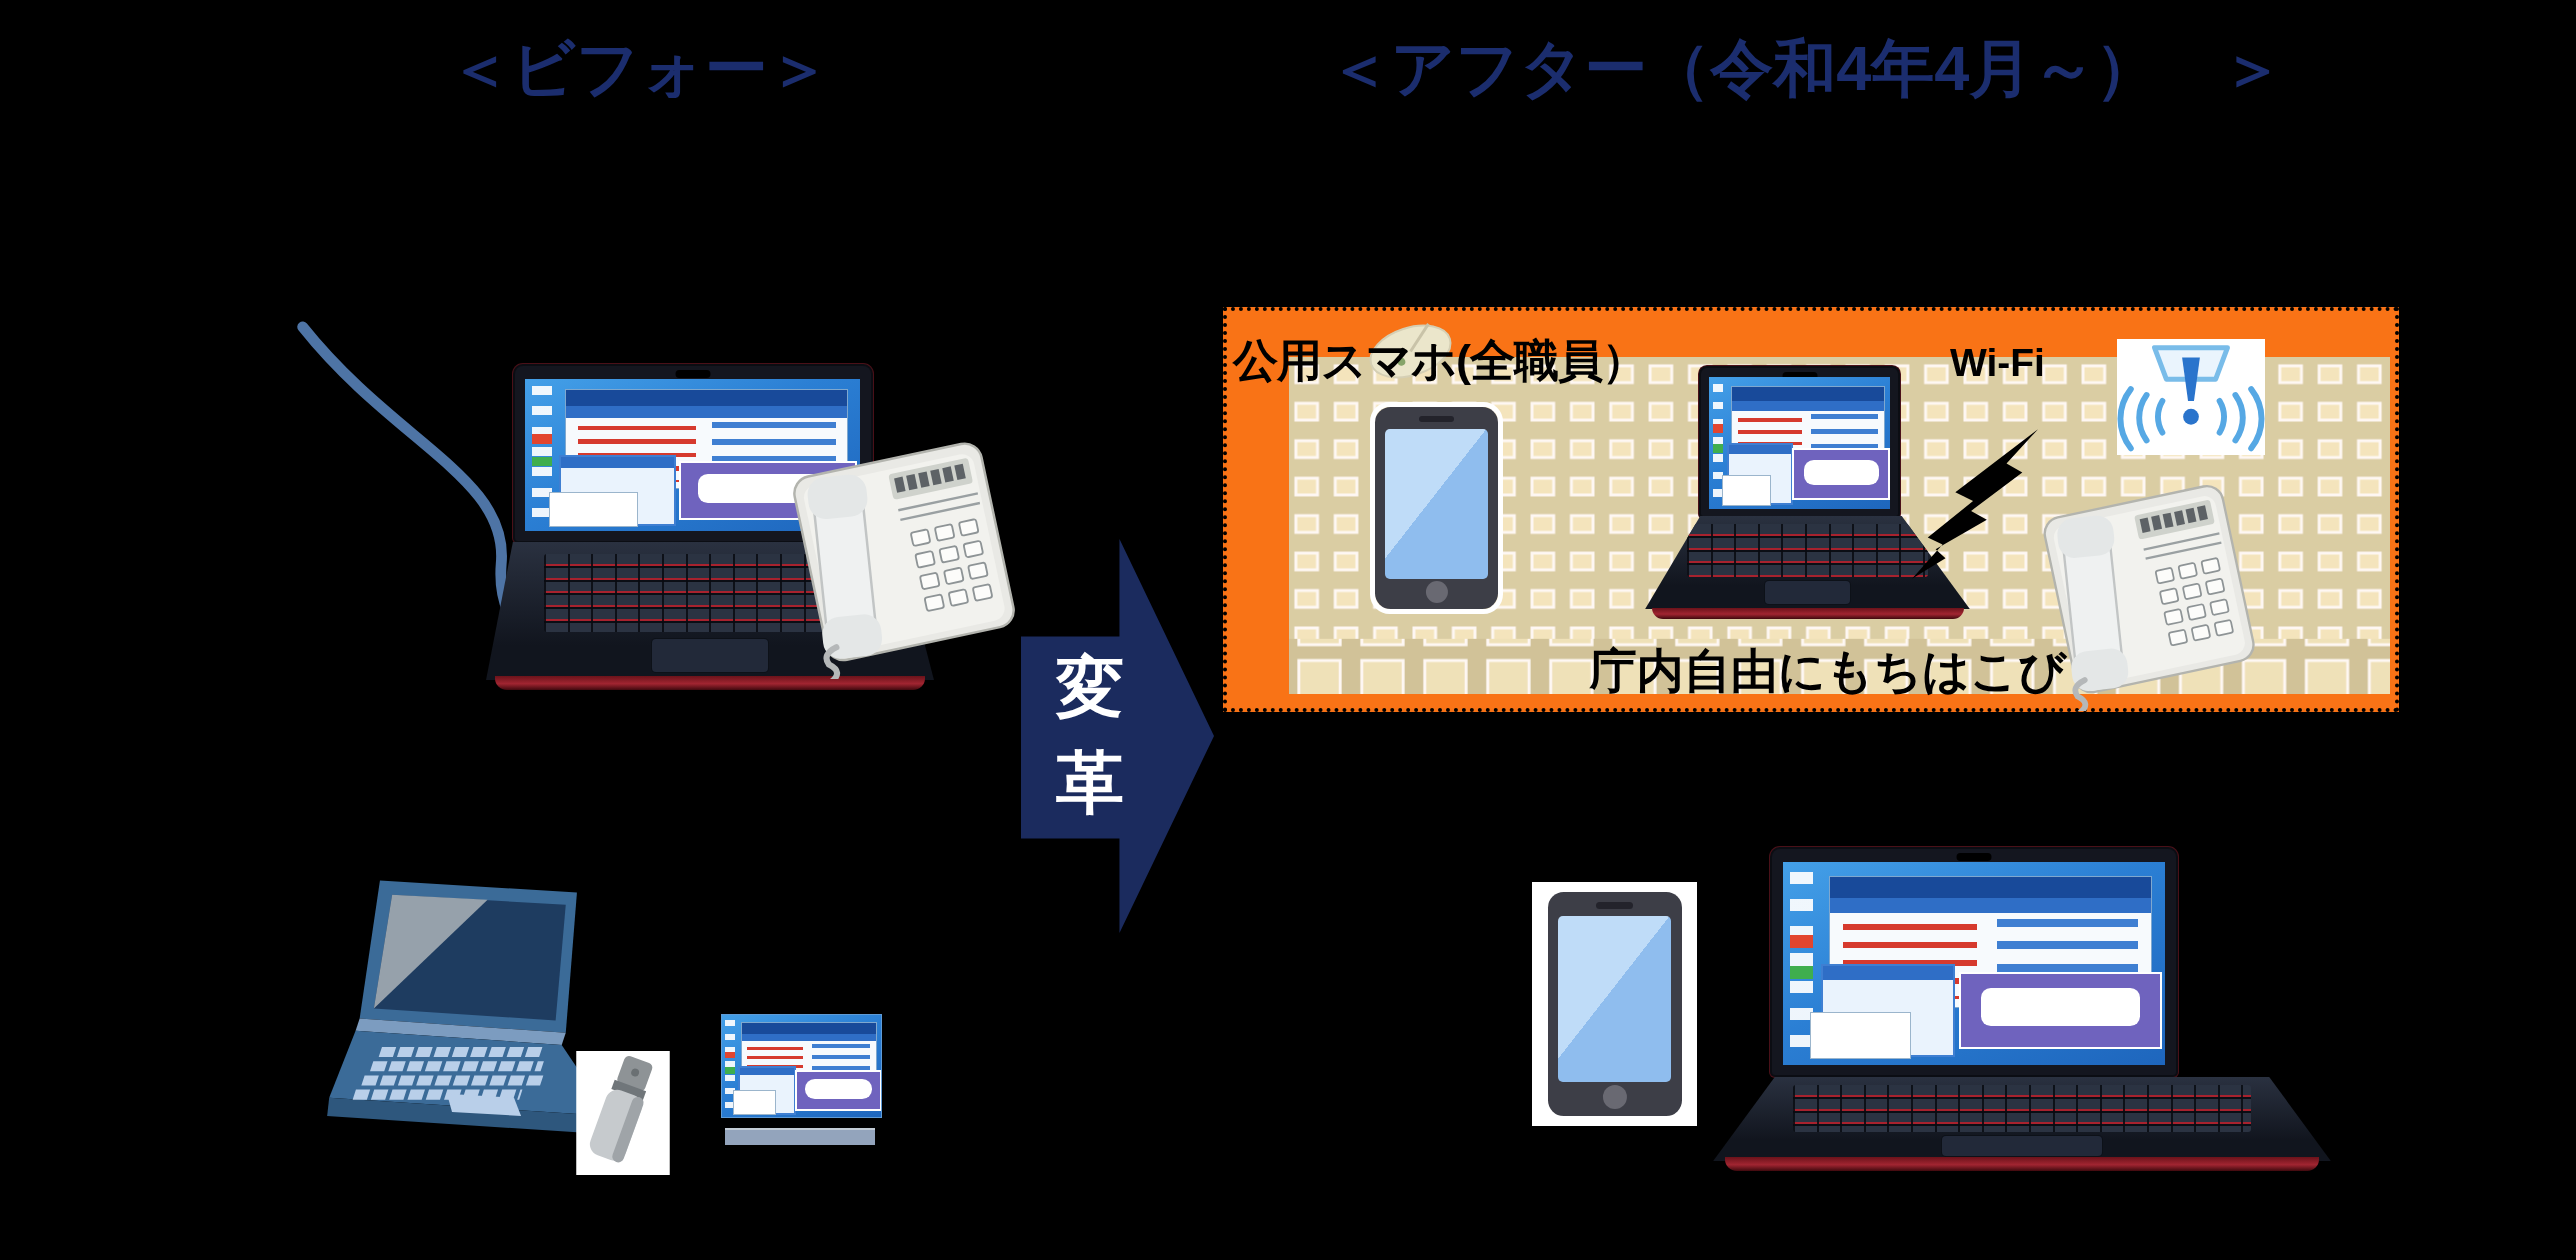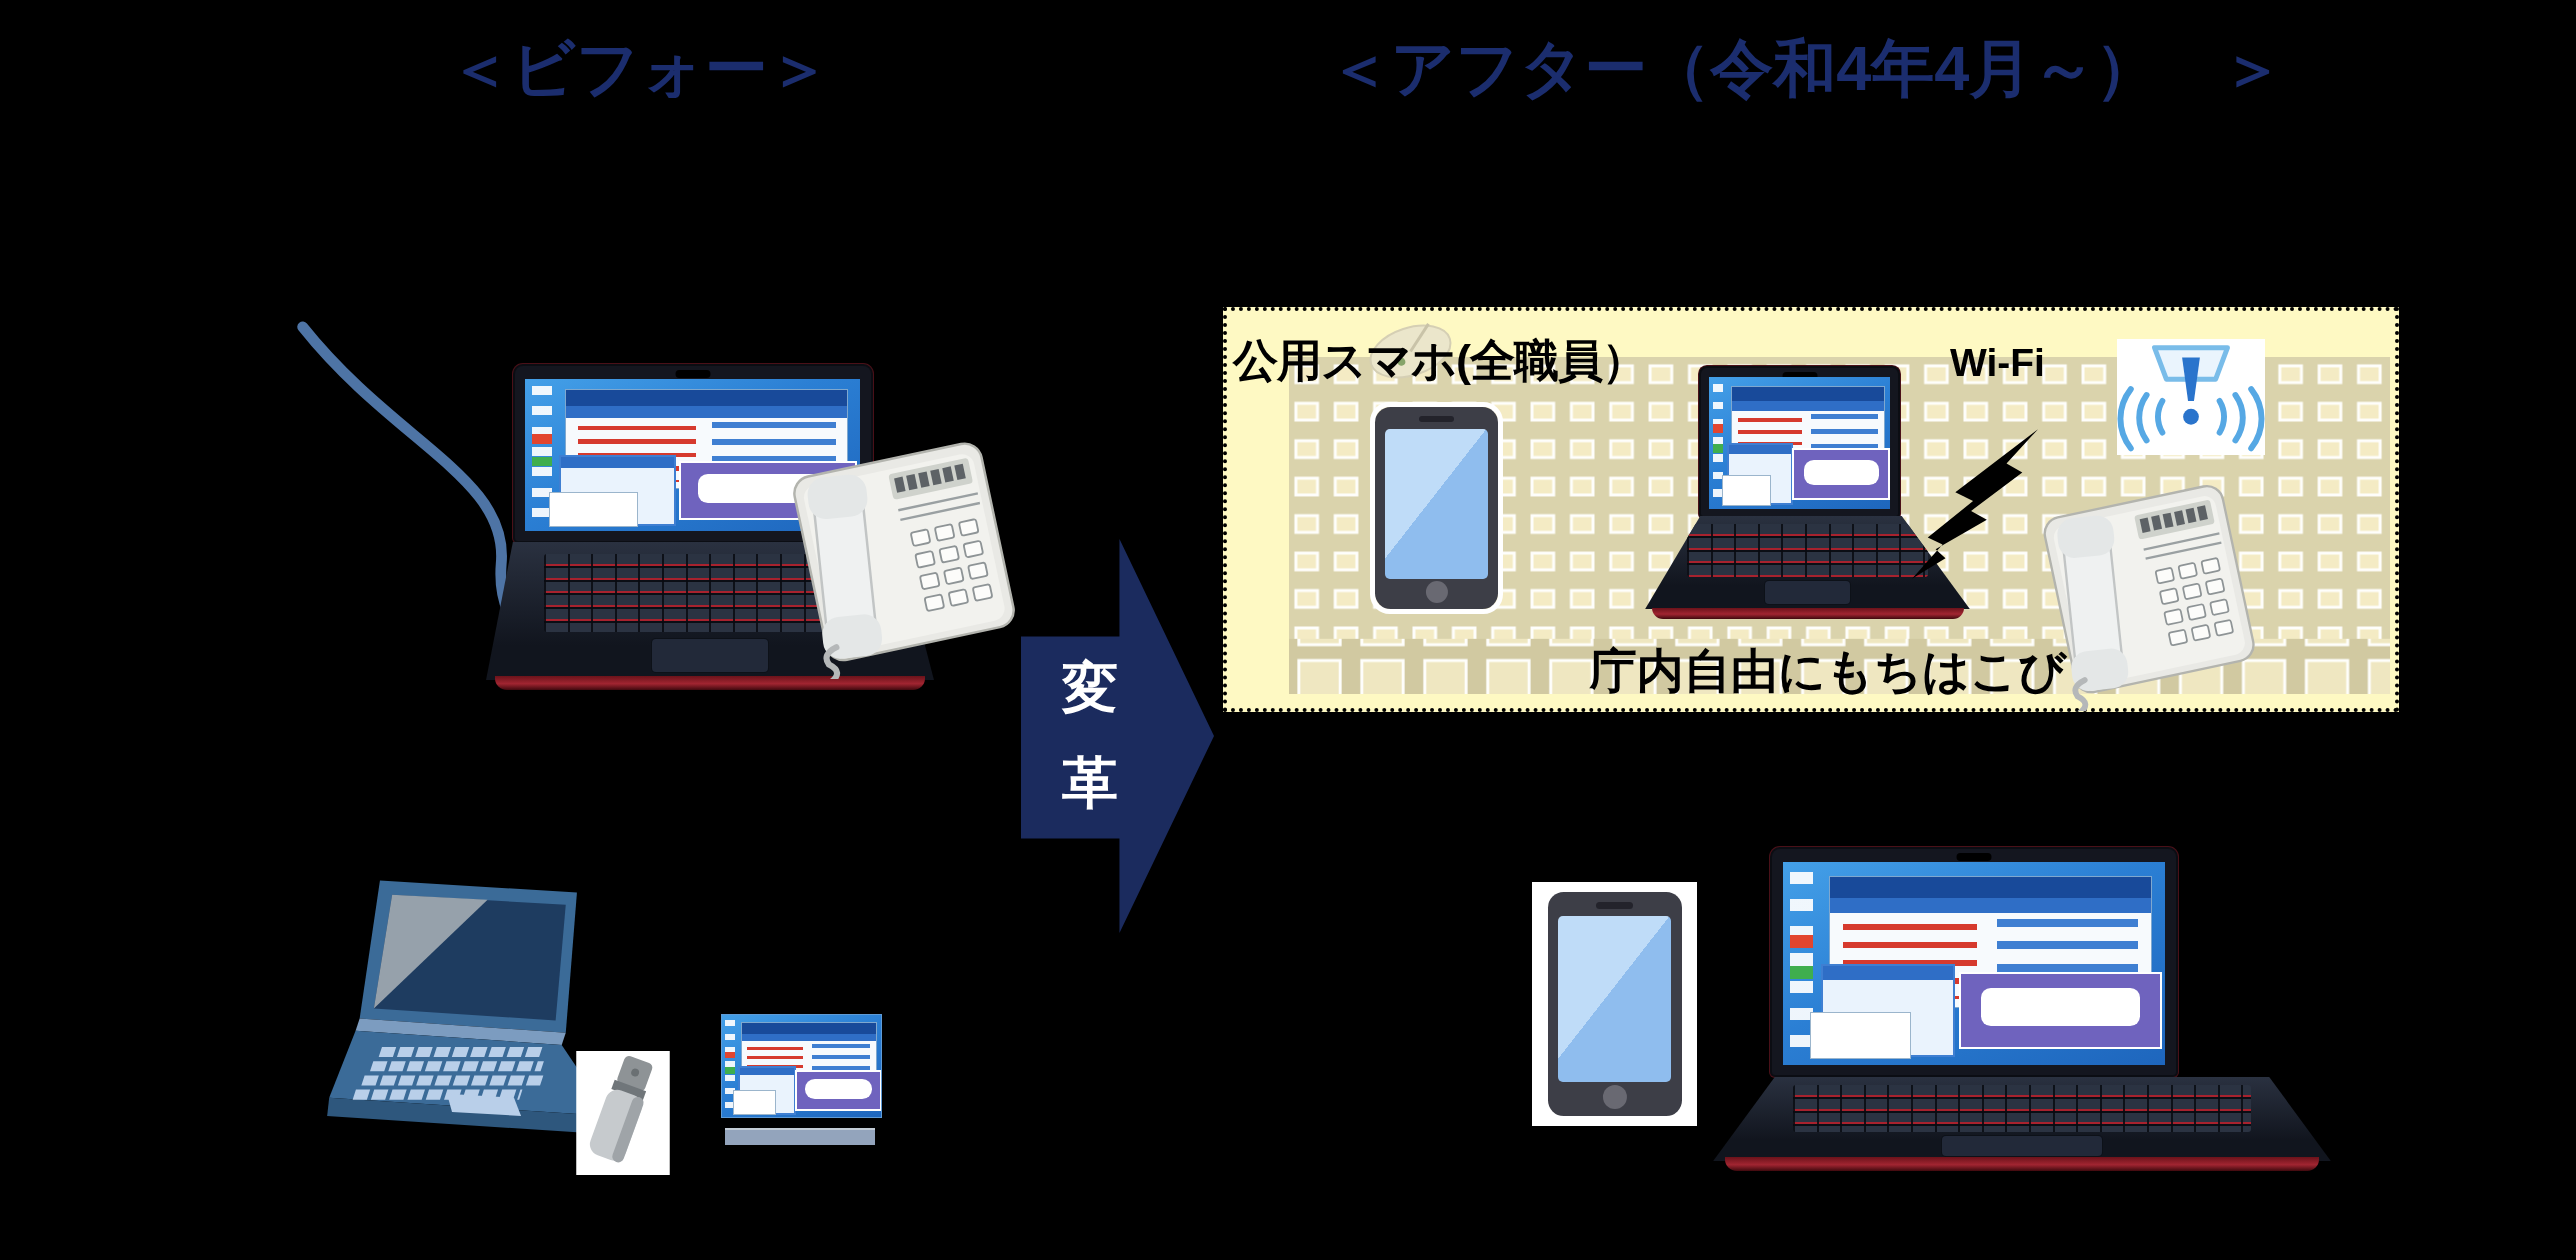--- a/index.html
+++ b/index.html
@@ -8,21 +8,21 @@
 
   
   .heading{position:absolute;top:25.6px;font-size:63px;font-weight:700;color:#1b2d6e;
            text-align:center;letter-spacing:0;white-space:nowrap;}
   #heading-before{left:295px;width:689px;text-align:center;}
   #heading-after{left:1299px;width:1014px;text-align:center;}
 
   
   #arrow-svg{position:absolute;left:1021px;top:536px;width:193px;height:400px;}
   #arrow-label{position:absolute;left:1039px;top:640px;width:102px;color:#fff;
-               font-size:56px;line-height:95px;font-weight:700;text-align:center;
+               font-size:68px;line-height:95px;font-weight:700;text-align:center;
                word-break:break-all;}
 
   
   .lp{position:absolute;}
   .lp-screen{position:absolute;background:#14161f;border-radius:7.9px 7.9px 3px 3px;
              box-shadow:0 0 0 2px #0b0d13,0 0 0 3px #4a1018;}
   .lp-cam{position:absolute;top:3.9px;left:50%;transform:translateX(-50%);
           width:35px;height:7.9px;background:#000;border-radius:3.9px;}
   .lp-disp{position:absolute;left:10.8px;right:10.8px;top:12.8px;bottom:9.8px;}
   .lp-base{position:absolute;}
@@ -78,21 +78,21 @@
   #deskphone-before{position:absolute;left:760px;top:433px;width:271px;height:261px;}
 
   #bluelaptop-svg{position:absolute;left:317px;top:874px;width:330px;height:285px;}
   #usb-svg{position:absolute;left:576px;top:1051px;width:94px;height:124px;}
   #mini-shot{left:721px;top:1014px;width:159px;height:102px;border:1px solid #5f9bd6;}
   #mini-bar{position:absolute;left:725px;top:1128px;width:150px;height:14.8px;
             background:#93a4bc;border-top:2px solid #c3ccd6;}
 
   
   #after-panel{position:absolute;left:1223px;top:307px;width:1176px;height:405px;
-               background:#fef9c3;border:4.9px dotted #000;box-sizing:border-box;}
+               background:#f97316;border:4.9px dotted #000;box-sizing:border-box;}
   #building{position:absolute;left:62px;top:46px;width:1101px;height:337px;opacity:.95;}
   #dish-svg{position:absolute;left:138px;top:7.9px;width:91px;height:65px;}
   #label-sumaho{position:absolute;left:5.9px;top:19.7px;font-size:45px;font-weight:700;color:#000;
                 letter-spacing:-1px;white-space:nowrap;}
   #label-wifi{position:absolute;left:723px;top:17.7px;font-size:39px;font-weight:700;color:#000;margin-top:12px;}
   #label-carry{position:absolute;left:227px;top:329px;width:748px;text-align:center;
                font-size:47px;font-weight:700;color:#000;white-space:nowrap;}
   #laptop-panel{left:418px;top:57px;width:325px;height:251px;}
   #laptop-panel .lp-screen{left:56px;top:0;width:197px;height:148px;border-radius:5.9px 5.9px 2px 2px;}
   #laptop-panel .lp-disp{left:7.9px;right:7.9px;top:8.9px;bottom:6.9px;}

